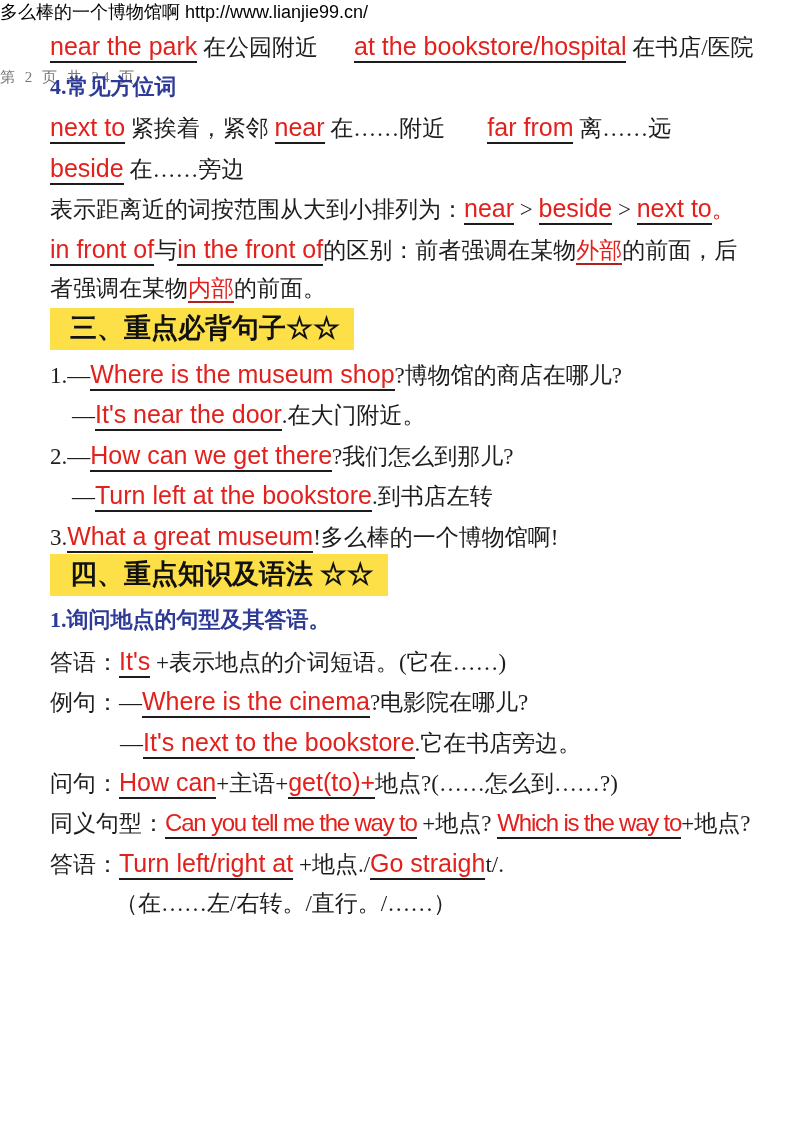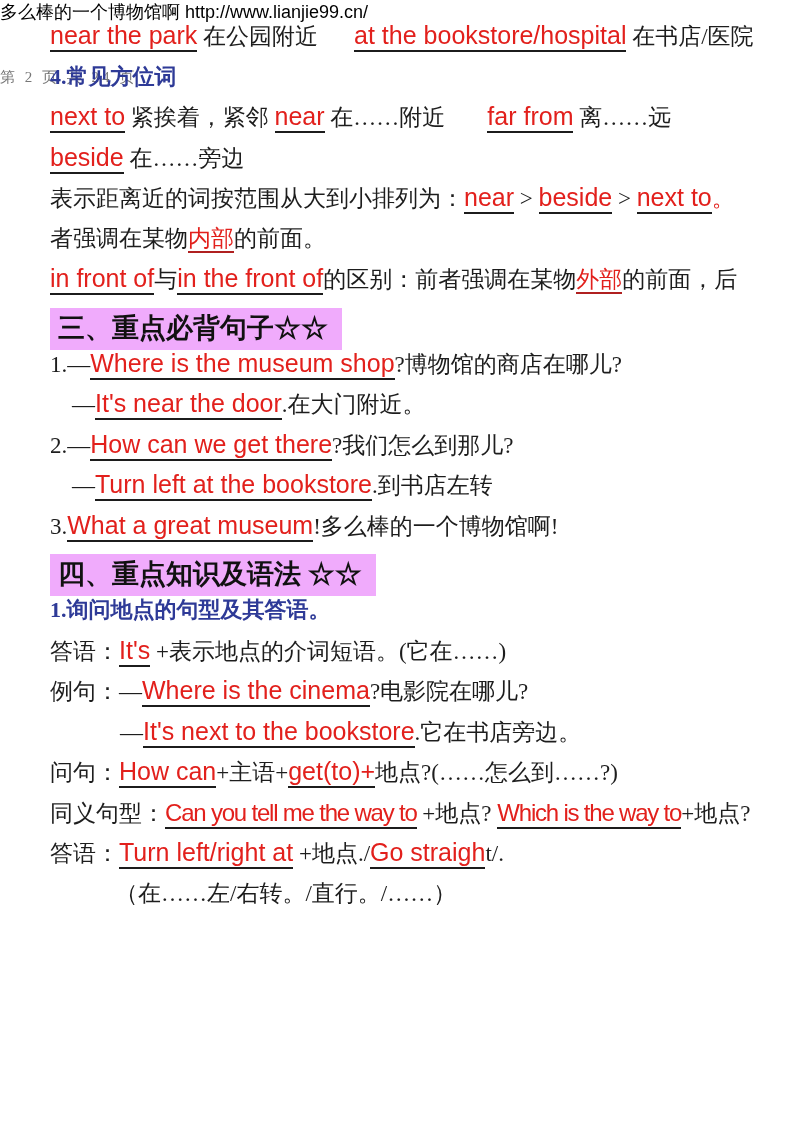--- a/index.html
+++ b/index.html
@@ -14,21 +14,21 @@
     overflow: hidden;
     font-family: "Liberation Sans", sans-serif;
   }
   #doc {
     position: absolute;
     left: 50px;
     top: 24px;
     width: 706px;
   }
   .line {
-    line-height: 23px;
+    line-height: 44px;
     height: 40.5px;
     white-space: nowrap;
   }
   
   .seg-b {
     color: #1d1d1d;
     font-size: 23px;
     font-family: "Liberation Serif", "DejaVu Serif", serif;
   }
   
@@ -59,26 +59,26 @@
     font-family: "Liberation Serif", "DejaVu Serif", serif;
   }
   .seg-gap { display: inline-block; }
   
   .line-h {
     height: 44px;
     line-height: 44px;
   }
   .line-h .seg-h {
     display: inline-block;
-    background: #f0abfc;
+    background: #fde047;
     color: #111111;
     font-size: 27px;
     font-weight: bold;
     font-family: "Liberation Serif", "DejaVu Serif", serif;
-    padding: 0 14px 2px 8px;
+    padding: 0 14px 2px 20px;
     line-height: 40px;
   }
   
   .line-s .seg-s {
     color: #2e3a97;
     font-size: 22px;
     font-weight: bold;
     font-family: "Liberation Serif", "DejaVu Serif", serif;
   }
   #footer-line1 {
@@ -97,22 +97,22 @@
 </style>
 </head>
 <body>
 
 <div id="doc">
     <div class="line"><span class="seg-ru">near the park</span><span class="seg-b"> 在公园附近</span><span class="seg-gap" style="width: 36px;"></span><span class="seg-ru">at the bookstore/hospital</span><span class="seg-b"> 在书店/医院</span></div>
     <div class="line line-s"><span class="seg-s">4.常见方位词</span></div>
     <div class="line"><span class="seg-ru">next to</span><span class="seg-b"> 紧挨着，紧邻 </span><span class="seg-ru">near</span><span class="seg-b"> 在……附近</span><span class="seg-gap" style="width: 42px;"></span><span class="seg-ru">far from</span><span class="seg-b"> 离……远</span></div>
     <div class="line"><span class="seg-ru">beside</span><span class="seg-b"> 在……旁边</span></div>
     <div class="line"><span class="seg-b">表示距离近的词按范围从大到小排列为：</span><span class="seg-ru">near</span><span class="seg-b"> &gt; </span><span class="seg-ru">beside</span><span class="seg-b"> &gt; </span><span class="seg-ru">next to</span><span class="seg-r">。</span></div>
+    <div class="line"><span class="seg-ru">in front of</span><span class="seg-b">与</span><span class="seg-ru">in the front of</span><span class="seg-b">的区别：前者强调在某物</span><span class="seg-rz">外部</span><span class="seg-b">的前面，后</span></div>
     <div class="line"><span class="seg-b">者强调在某物</span><span class="seg-rz">内部</span><span class="seg-b">的前面。</span></div>
-    <div class="line"><span class="seg-ru">in front of</span><span class="seg-b">与</span><span class="seg-ru">in the front of</span><span class="seg-b">的区别：前者强调在某物</span><span class="seg-rz">外部</span><span class="seg-b">的前面，后</span></div>
     <div class="line line-h"><span class="seg-h">三、重点必背句子☆☆</span></div>
     <div class="line"><span class="seg-b">1.—</span><span class="seg-ru">Where is the museum shop</span><span class="seg-b">?博物馆的商店在哪儿?</span></div>
     <div class="line" style="padding-left: 22px;"><span class="seg-b">—</span><span class="seg-ru">It's near the door</span><span class="seg-b">.在大门附近。</span></div>
     <div class="line"><span class="seg-b">2.—</span><span class="seg-ru">How can we get there</span><span class="seg-b">?我们怎么到那儿?</span></div>
     <div class="line" style="padding-left: 22px;"><span class="seg-b">—</span><span class="seg-ru">Turn left at the bookstore</span><span class="seg-b">.到书店左转</span></div>
     <div class="line"><span class="seg-b">3.</span><span class="seg-ru">What a great museum</span><span class="seg-b">!多么棒的一个博物馆啊!</span></div>
     <div class="line line-h"><span class="seg-h">四、重点知识及语法 ☆☆</span></div>
     <div class="line line-s"><span class="seg-s">1.询问地点的句型及其答语。</span></div>
     <div class="line"><span class="seg-b">答语：</span><span class="seg-ru">It's</span><span class="seg-b"> +表示地点的介词短语。(它在……)</span></div>
     <div class="line"><span class="seg-b">例句：—</span><span class="seg-ru">Where is the cinema</span><span class="seg-b">?电影院在哪儿?</span></div>

